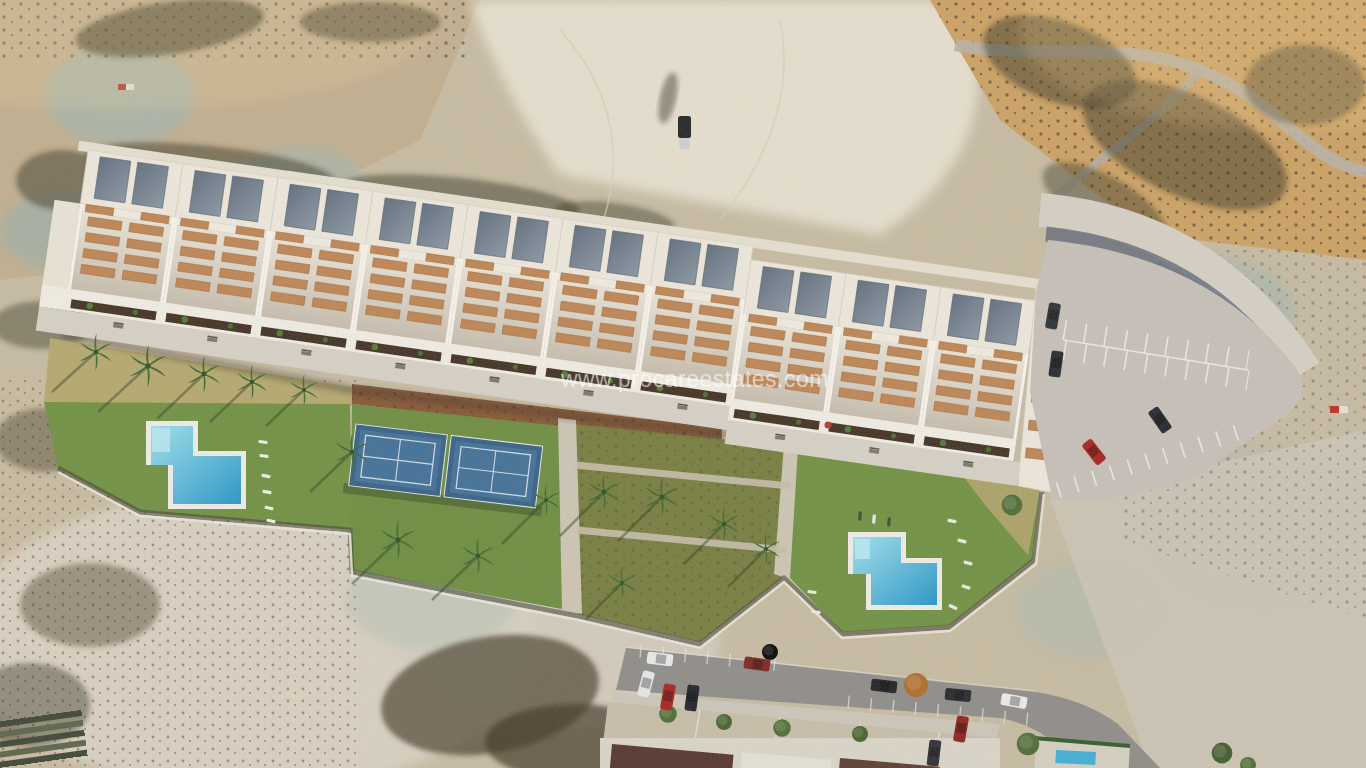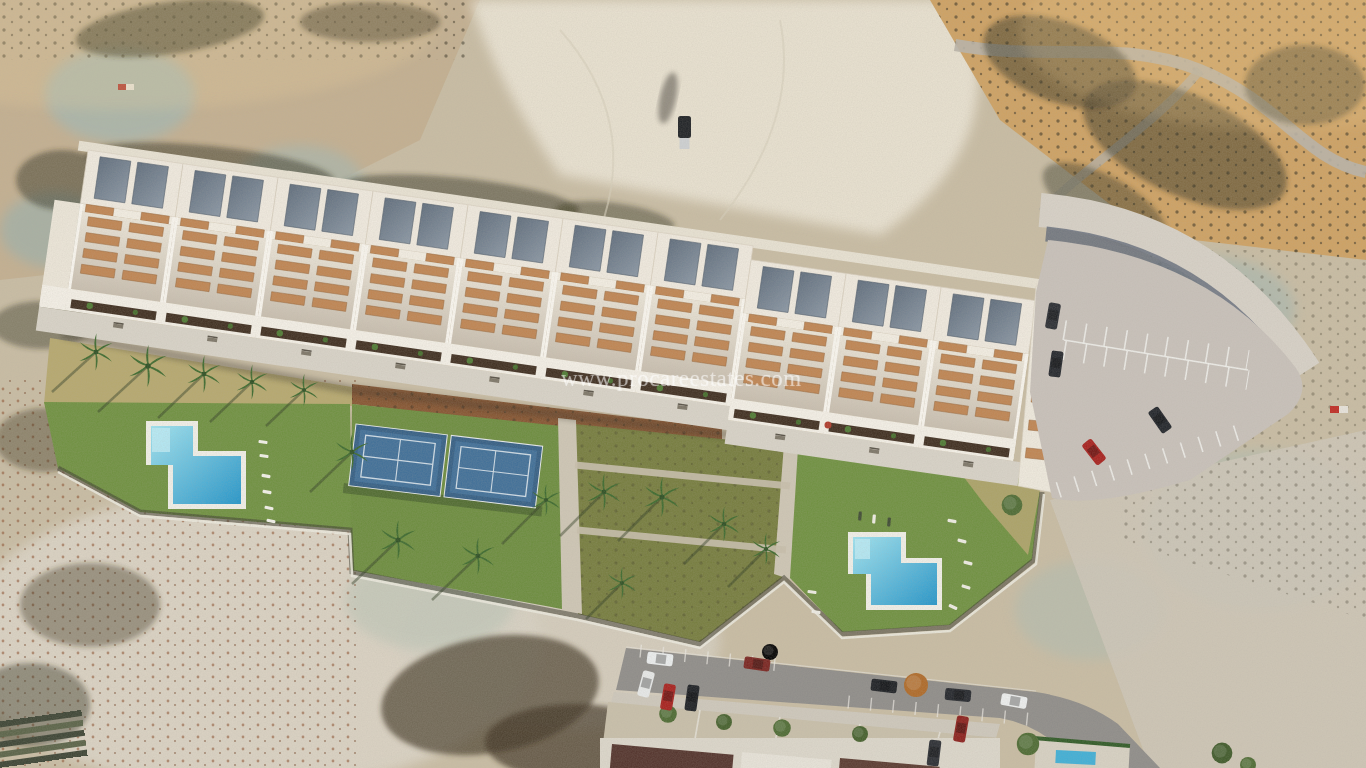--- a/index.html
+++ b/index.html
@@ -1,17 +1,17 @@
 <!DOCTYPE html>
 <html lang="en"><head>
 <meta charset="utf-8">
 <style>
   html,body{margin:0;padding:0;background:#222;}
   .scene{position:relative;width:1366px;height:768px;overflow:hidden;background:#c9bda4;
-         font-family:Liberation Serif, serif;}
+         font-family:Liberation Sans, sans-serif;}
   .scene svg{position:absolute;left:0;top:0;display:block;}
   .wm{position:absolute;left:561px;top:366px;width:260px;
       font-size:23px;font-weight:400;letter-spacing:.5px;
       color:rgba(255,255,255,.52);white-space:nowrap;user-select:none;
       text-shadow:0 0 2px rgba(255,255,255,.15);z-index:5;}
   .lat{fill:#c08552;stroke:#96643a;stroke-width:.5;}
 </style>
 </head>
 <body>
 

